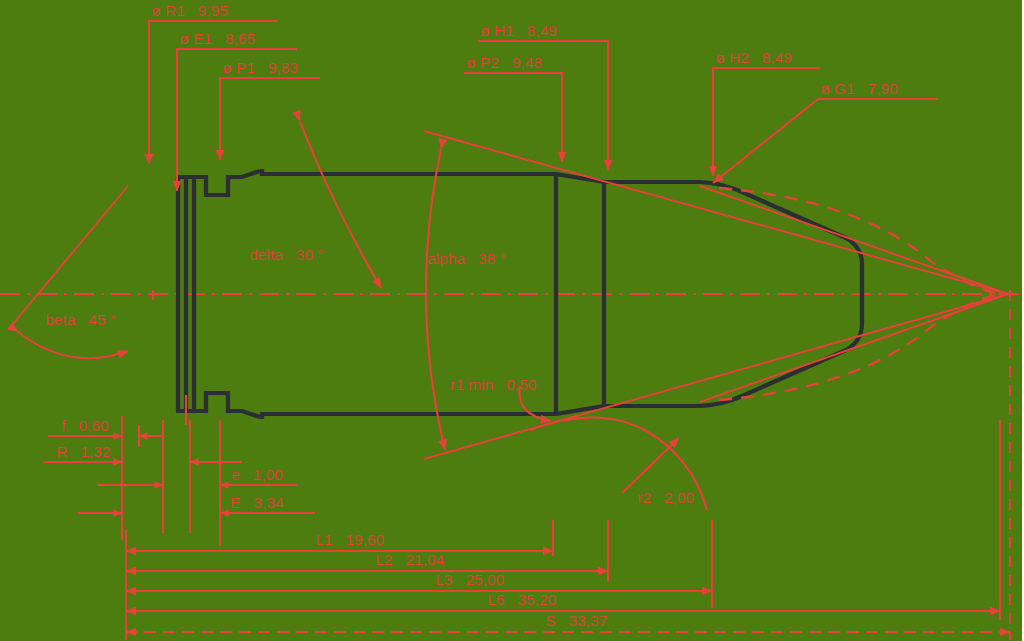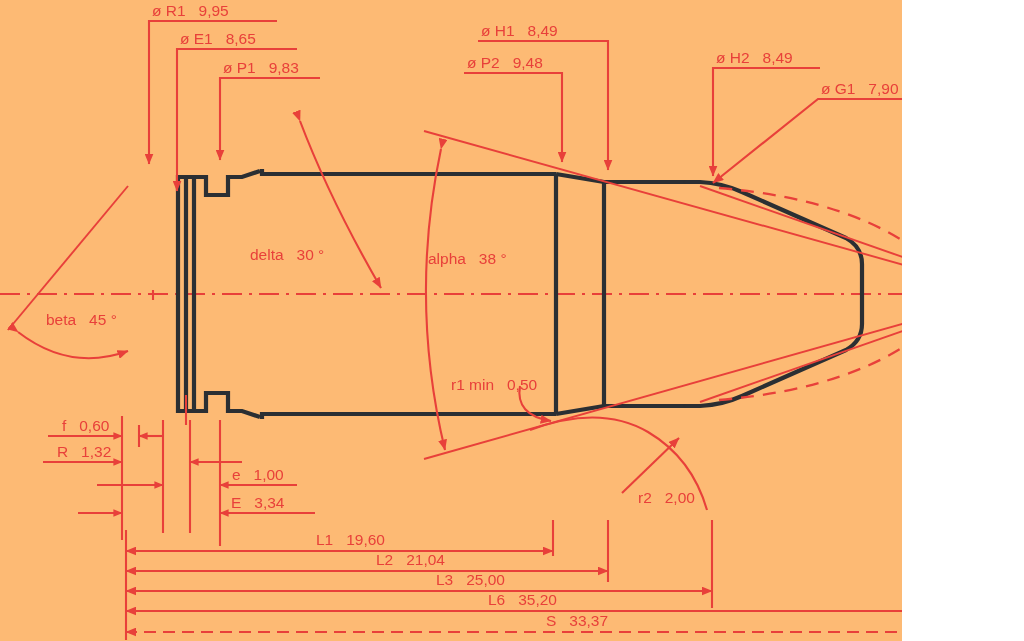--- a/index.html
+++ b/index.html
@@ -5,23 +5,23 @@
   html, body {
     margin: 0;
     padding: 0;
     background: #ffffff;
   }
   body {
     font-family: "Liberation Sans", sans-serif;
   }
   #stage {
     position: relative;
-    width: 902px;
+    width: 1022px;
     height: 641px;
-    background: #fdba74;
+    background: #4d7c0f;
     overflow: hidden;
     text-align: center;
   }
   #stage svg {
     position: absolute;
     top: 0;
     left: 0;
     width: 1024px;
     height: 641px;
   }

